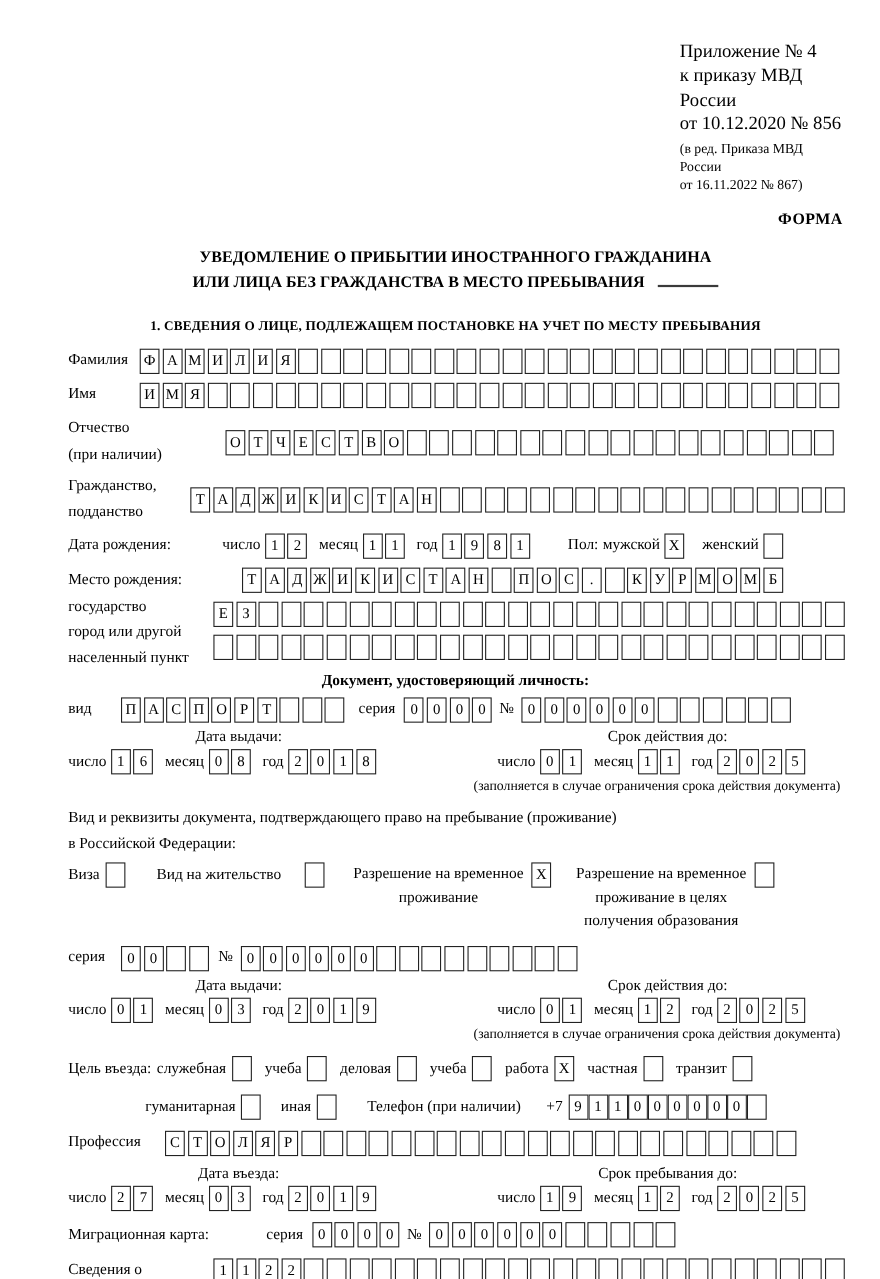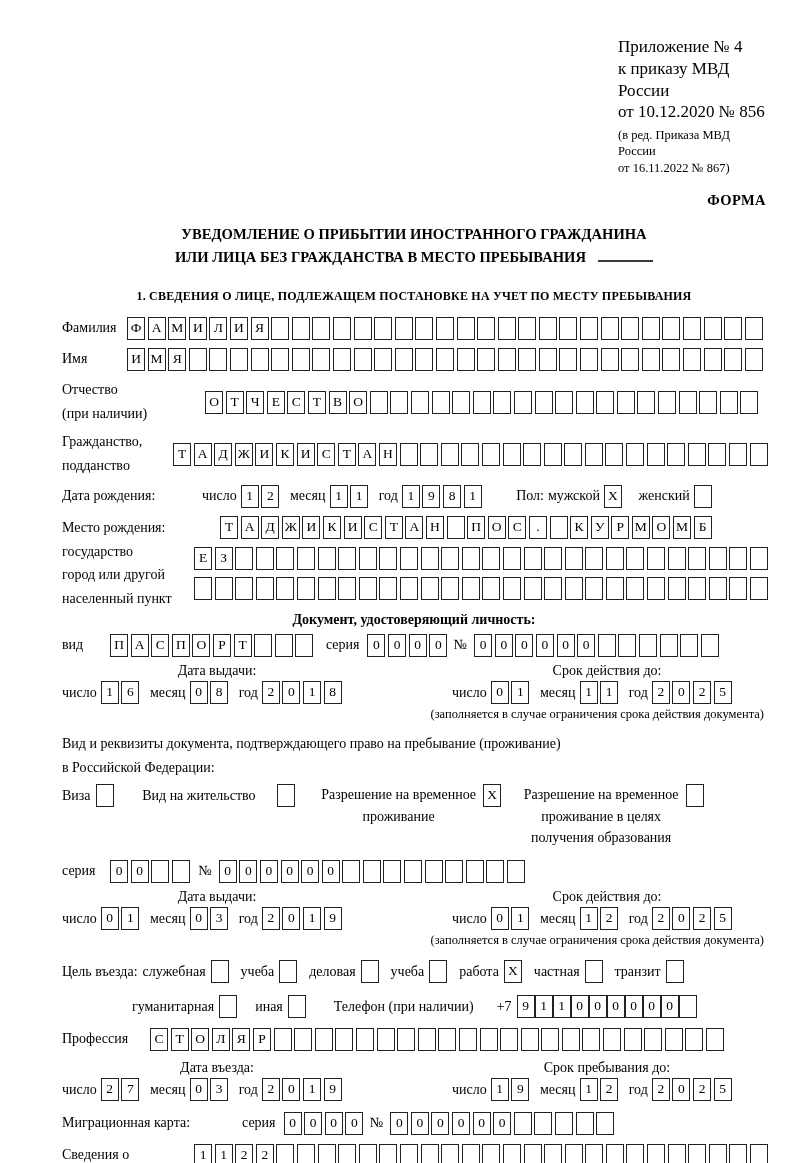--- a/index.html
+++ b/index.html
@@ -297,21 +297,21 @@
         <span class="t">число</span>
         <span class="cells"><span class="cell">1</span><span class="cell">9</span></span>
         <span class="t">месяц</span>
         <span class="cells"><span class="cell">1</span><span class="cell">2</span></span>
         <span class="t">год</span>
         <span class="cells"><span class="cell">2</span><span class="cell">0</span><span class="cell">2</span><span class="cell">5</span></span>
       </span>
     </div>
   </div>
 
-  <div class="row" style="margin-top:10px;align-items:center;">
+  <div class="row" style="margin-top:10px;align-items:flex-start;">
     <span class="lbl" style="width:180px;">Миграционная карта:</span>
     <span class="lbl" style="margin-right:8px;">серия</span>
     <span class="cells"><span class="cell">0</span><span class="cell">0</span><span class="cell">0</span><span class="cell">0</span></span>
     <span class="lbl" style="margin:0 7px 0 4px;">№</span>
     <span class="cells"><span class="cell">0</span><span class="cell">0</span><span class="cell">0</span><span class="cell">0</span><span class="cell">0</span><span class="cell">0</span><span class="cell"></span><span class="cell"></span><span class="cell"></span><span class="cell"></span><span class="cell"></span></span>
   </div>
 
   <div class="mlplace" style="margin-top:9px;">
     <div class="ml-labels" style="line-height:22.5px;">
       <div>Сведения о</div>

